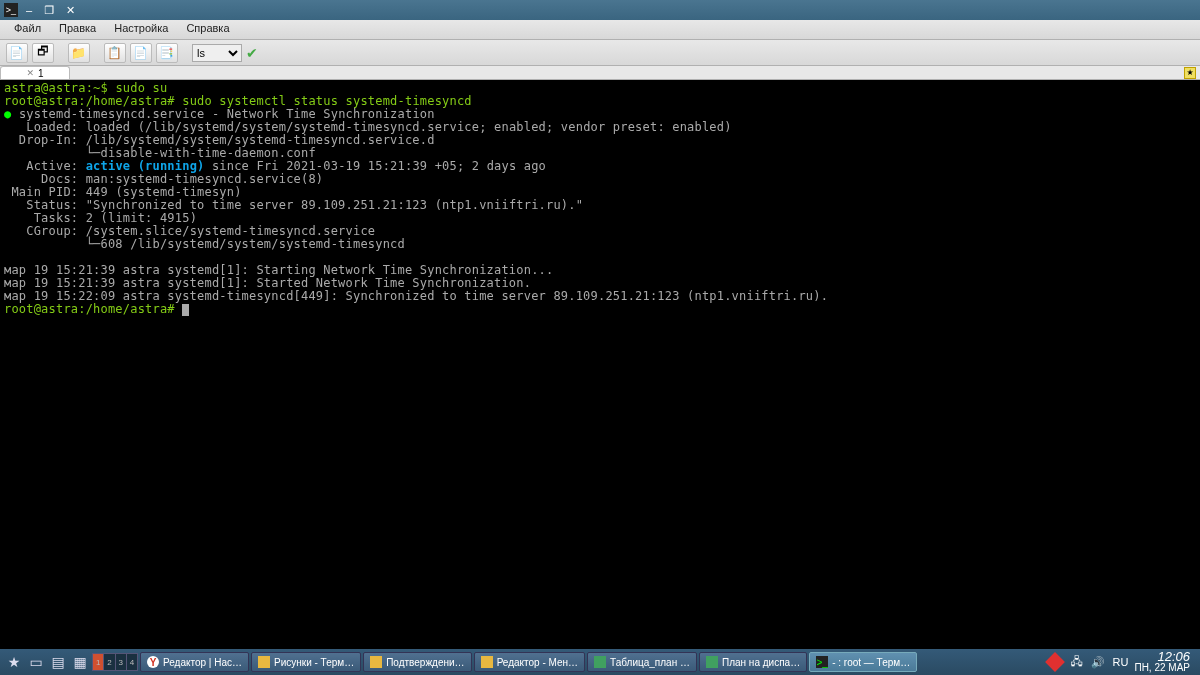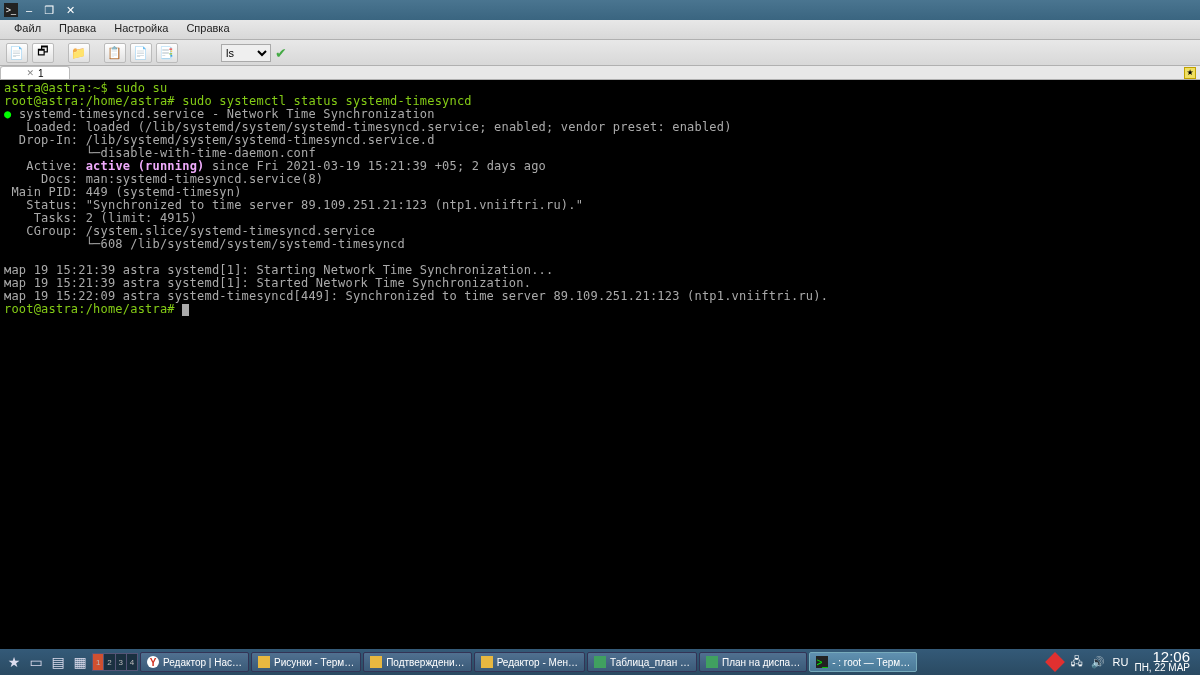--- a/index.html
+++ b/index.html
@@ -13,55 +13,55 @@
   .titlebar-btn { cursor: pointer; padding: 0 2px; }
 
   
   .menubar { height: 20px; background: linear-gradient(#e8e8e8,#d8d8d8); display: flex; align-items: flex-start; padding: 0 6px; gap: 2px; border-bottom: 1px solid #b0b0b0; }
   .menu-item { padding: 2px 8px; cursor: pointer; font-size: 11px; color:#222; }
 
   
   .toolbar { height: 26px; background: linear-gradient(#e8e8e8,#d8d8d8); display: flex; align-items: center; padding: 2px 6px; gap: 4px; border-bottom: 1px solid #b0b0b0; }
   .tool-btn { width: 22px; height: 20px; border: 1px solid #bbb; background: linear-gradient(#fff,#e0e0e0); display:flex; align-items:center; justify-content:center; cursor:pointer; border-radius:2px; font-size:12px;}
   .tool-sep { width: 6px; }
-  .tool-select { height: 18px; border: 1px solid #aaa; font-size: 11px; width: 50px; margin-left: 29px; }
+  .tool-select { height: 18px; border: 1px solid #aaa; font-size: 11px; width: 50px; }
   .tool-check { color: #4a4; font-size: 14px; cursor:pointer; }
 
   
   .tabstrip { height: 14px; background: #e8e8e8; display:flex; align-items:stretch; border-bottom:1px solid #b0b0b0;}
   .tab { width: 70px; border:1px solid #bbb; border-bottom:none; background:#fff; display:flex; align-items:center; justify-content:center; font-size:10px; gap:4px; border-radius:3px 3px 0 0;}
   .tab-x { font-size:9px; color:#888; cursor:pointer;}
   .tab-right { margin-left:auto; padding-right:4px; display:flex; align-items:center;}
   .tab-icon { width:12px; height:12px; background:#f0e060; border:1px solid #c0a000; font-size:8px; display:flex; align-items:center; justify-content:center; cursor:pointer;}
 
   
   .terminal { background:#000; color:#aaa; font-family: 'DejaVu Sans Mono','Liberation Mono',monospace; font-size: 12px; line-height: 13px; padding: 2px 4px; height: calc(100% - 20px - 20px - 26px - 14px - 26px); overflow:hidden; white-space: pre; letter-spacing:0.2px;}
   .tg-green { color: #00ff00; }
-  .tg-bgreen { color: #f0abfc; font-weight:bold;}
+  .tg-bgreen { color: #0ea5e9; font-weight:bold;}
   .tg-white { color: #84cc16; }
   .cursor { display:inline-block; width:7px; height:12px; background:#aaa; vertical-align:text-bottom;}
 
   
   .taskbar { position:absolute; bottom:0; left:0; right:0; height:26px; background: linear-gradient(#345a78,#2a4a62); display:flex; align-items:center; padding:0 4px; color:#fff; gap:2px; }
   .task-icon { width:20px; height:20px; display:flex; align-items:center; justify-content:center; font-size:14px; cursor:pointer; color:#dde;}
   .task-workspace { width:46px; height:18px; background:#1a3040; border:1px solid #557; display:flex; font-size:8px; cursor:pointer;}
   .ws-cell { flex:1; border-right:1px solid #557; display:flex; align-items:center; justify-content:center; color:#bbb;}
   .ws-cell:last-child{border-right:none;}
   .ws-active{background:#d05030;}
   .task-btn { height:20px; padding:0 6px; background: linear-gradient(#507090,#3a5a78); border:1px solid #335; display:flex; align-items:center; gap:4px; font-size:10px; cursor:pointer; max-width:120px; overflow:hidden; white-space:nowrap; border-radius:2px;}
   .task-btn.active{ background: linear-gradient(#6090b0,#4a7a98); border-color:#7ab;}
   .task-btn-ico { width:12px; height:12px; flex-shrink:0; display:flex; align-items:center; justify-content:center; font-size:10px;}
   .ico-folder{background:#e8b840;}
   .ico-sheet{background:#40a060;}
   .ico-term{background:#222; color:#0f0;}
   .ico-y{background:#fff; color:#d03020; border-radius:50%; font-weight:bold;}
   .task-spacer{flex:1;}
   .tray { display:flex; align-items:center; gap:6px; padding:0 6px; font-size:11px;}
   .tray-clock { text-align:right; line-height:11px; font-size:10px;}
-  .tray-time{font-size:15px;}
+  .tray-time{font-size:13px;font-style:italic;}
   .tray-ico { width:16px; height:16px; display:flex; align-items:center; justify-content:center; cursor:pointer;}
   .diamond{width:14px;height:14px;background:#e03030;transform:rotate(45deg);}
 </style>
 </head>
 <body>
 
 <div class="titlebar">
   <span class="titlebar-icon">&gt;_</span>
   <div class="titlebar-controls">
     <span class="titlebar-btn">–</span>

